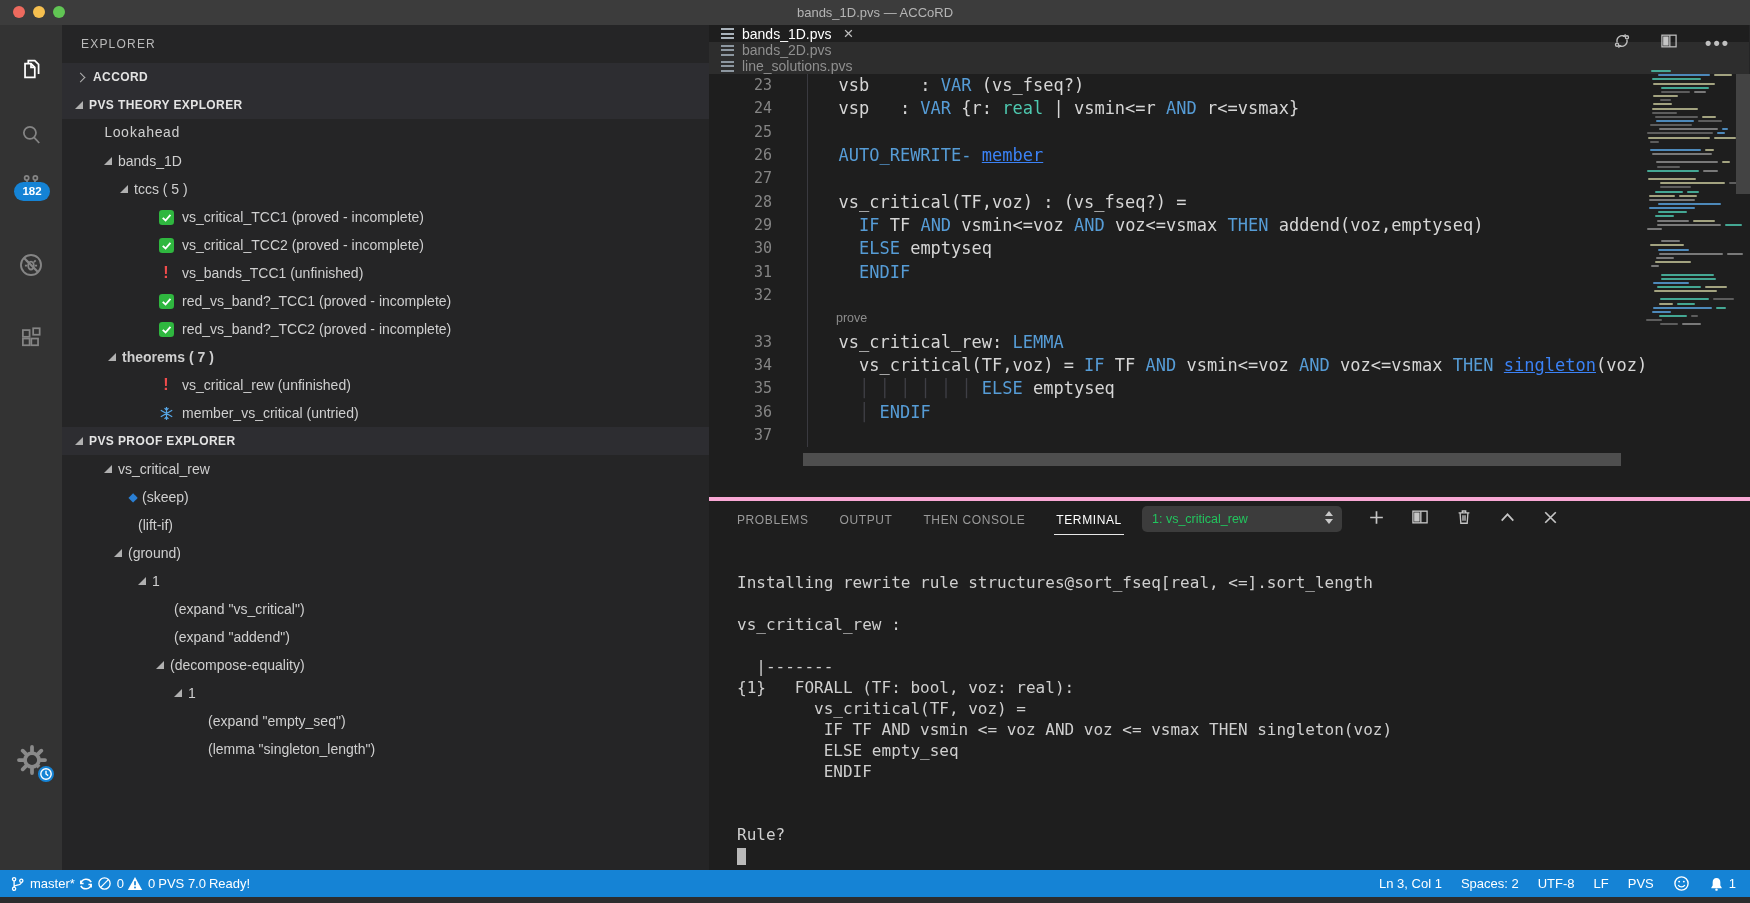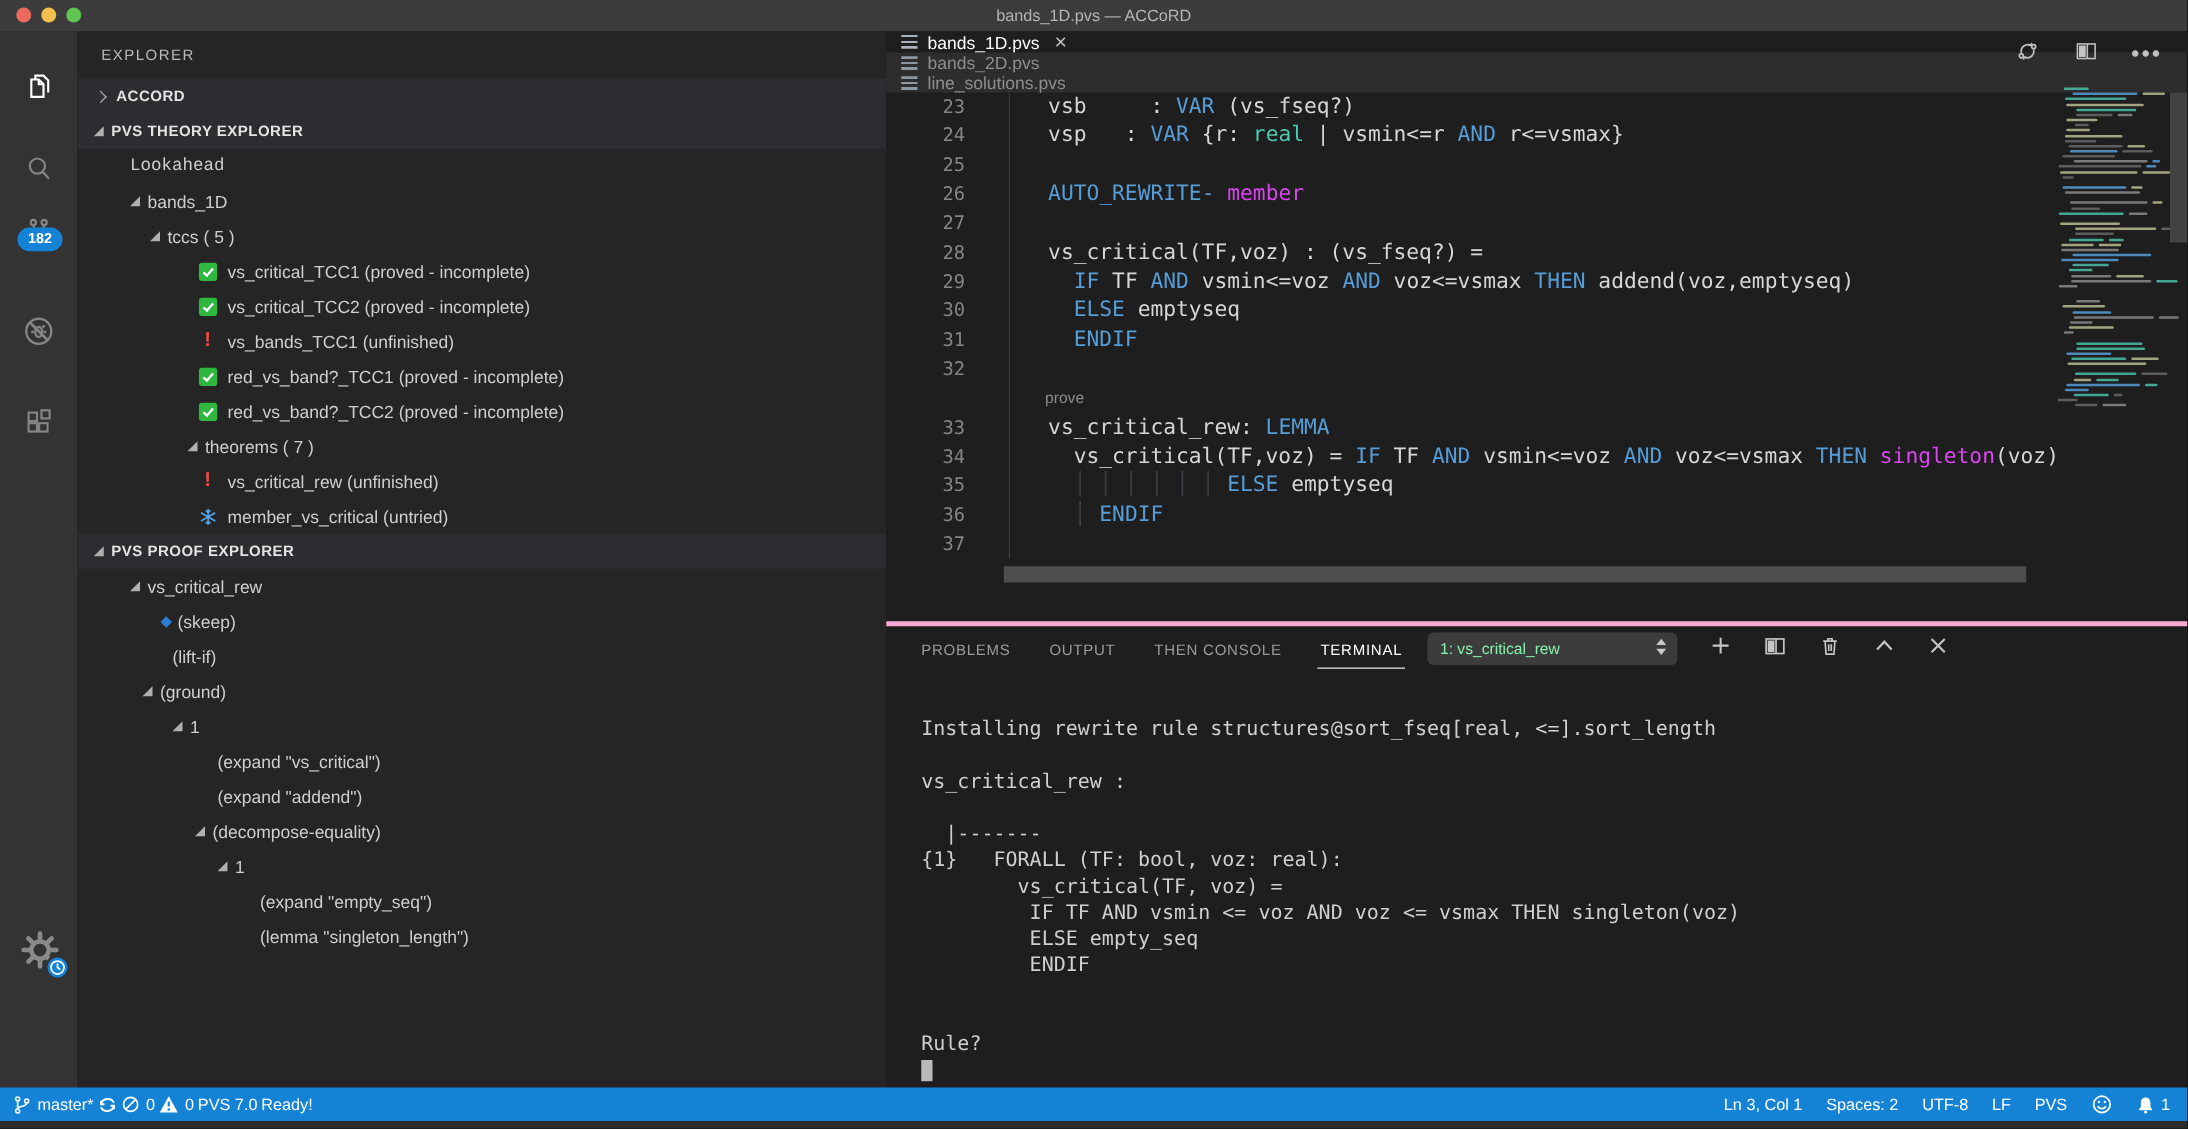--- a/index.html
+++ b/index.html
@@ -52,35 +52,35 @@
   .tab-close{margin-left:12px;color:#c0c0c0;font-size:17px;line-height:1;}
   #editor-actions{position:absolute;right:0;top:0;height:36px;display:flex;align-items:center;gap:26px;padding-right:20px;}
   #editor-actions svg{stroke:#c0c0c0;fill:none;stroke-width:1.5;}
   #more-dots{color:#c0c0c0;font-size:18px;letter-spacing:2px;font-weight:bold;}
 
   #code-area{position:absolute;left:0;top:36px;right:0;bottom:0;overflow:hidden;}
   #code-rows{position:absolute;left:12px;top:13px;right:0;}
   .crow{display:flex;height:23.34px;}
   .gut{flex:0 0 51px;text-align:right;color:#858585;font-size:15px;line-height:23.34px;}
   .ltxt{padding-left:46px;font-size:17px;line-height:23.34px;white-space:pre;}
-  .tk-p{color:#d6d6d6;} .tk-k{color:#569cd6;} .tk-t{color:#4ec9b0;} .tk-f{color:#d946ef;} .tk-g{color:#3f3f46;}
+  .tk-p{color:#d6d6d6;} .tk-k{color:#569cd6;} .tk-t{color:#4ec9b0;} .tk-f{color:#3b82f6;text-decoration:underline;} .tk-g{color:#3f3f46;}
   .codelens{color:#8c8c8c;font-size:12.5px;line-height:23.34px;padding-left:64px;font-family:"Liberation Sans",sans-serif;}
   #indent-guide0{position:absolute;left:98px;top:13px;width:1px;height:373px;background:#3a3a40;}
   #hscroll{position:absolute;left:94px;top:392px;width:818px;height:13px;background:#4e4e4e;cursor:pointer;}
   #minimap{position:absolute;right:14px;top:2px;width:92px;height:275px;cursor:pointer;}
   .mm{position:absolute;height:2px;border-radius:1px;}
   #vscroll{position:absolute;right:0;top:13px;width:14px;height:120px;background:#434343;cursor:pointer;}
 
   
   #panel{position:absolute;left:709px;top:497px;width:1041px;height:373px;background:#1e1e1e;border-top:4px solid #f9a8d4;box-sizing:border-box;}
   #panel-tabs{position:absolute;left:26px;top:0;height:36px;display:flex;gap:27px;align-items:center;}
   .ptab{color:#9a9a9a;font-size:12px;letter-spacing:.6px;cursor:pointer;padding:9px 2px 7px 2px;}
   .ptab.active{color:#ffffff;border-bottom:1px solid #e7e7e7;}
   #term-select{position:absolute;left:433px;top:5px;width:200px;height:26px;background:#3c3c3c;border-radius:5px;
-               color:#86efac;font-size:12.5px;line-height:26px;padding-left:10px;cursor:pointer;box-sizing:border-box;}
+               color:#22c55e;font-size:12.5px;line-height:26px;padding-left:10px;cursor:pointer;box-sizing:border-box;}
   .sel-arrows{position:absolute;right:9px;top:5px;}
   .sel-arrows span{display:block;width:0;height:0;border-left:4px solid transparent;border-right:4px solid transparent;}
   .sel-up{border-bottom:5px solid #c8c8c8;margin-bottom:3px;}
   .sel-dn{border-top:5px solid #c8c8c8;}
   #panel-actions{position:absolute;left:658px;top:0;height:36px;display:flex;gap:24px;align-items:center;}
   #panel-actions svg{stroke:#c5c5c5;fill:none;stroke-width:1.6;cursor:pointer;}
   #terminal{position:absolute;left:28px;top:55px;color:#cfcfcf;font-size:16px;line-height:21px;white-space:pre;}
   #cursor{display:inline-block;width:9px;height:17px;background:#b9b9b9;vertical-align:text-bottom;}
 
   
@@ -211,21 +211,21 @@
         </div>
         <div class="srow" style="padding-left: 94px;">
           <span class="ticon">
             <svg width="15" height="15" viewBox="0 0 16 16">
               <rect width="16" height="16" rx="3.5" fill="#2fb73f"></rect>
               <path d="M4 8.4 7 11.2 12.2 5.2" stroke="#fff" stroke-width="2" fill="none"></path>
             </svg>
           </span>
           <span>red_vs_band?_TCC2 (proved - incomplete)</span>
         </div>
-        <div class="srow" style="padding-left: 88px;">
+        <div class="srow" style="padding-left: 46px; font-weight: bold;">
           <span class="tri-exp"></span>
           <span>theorems ( 7 )</span>
         </div>
         <div class="srow" style="padding-left: 94px;">
           <span class="ticon ic-ex">!</span>
           <span>vs_critical_rew (unfinished)</span>
         </div>
         <div class="srow" style="padding-left: 94px;">
           <span class="ticon">
             <svg width="15" height="15" viewBox="0 0 16 16" stroke="#57a8e8" stroke-width="1.3" fill="none">

